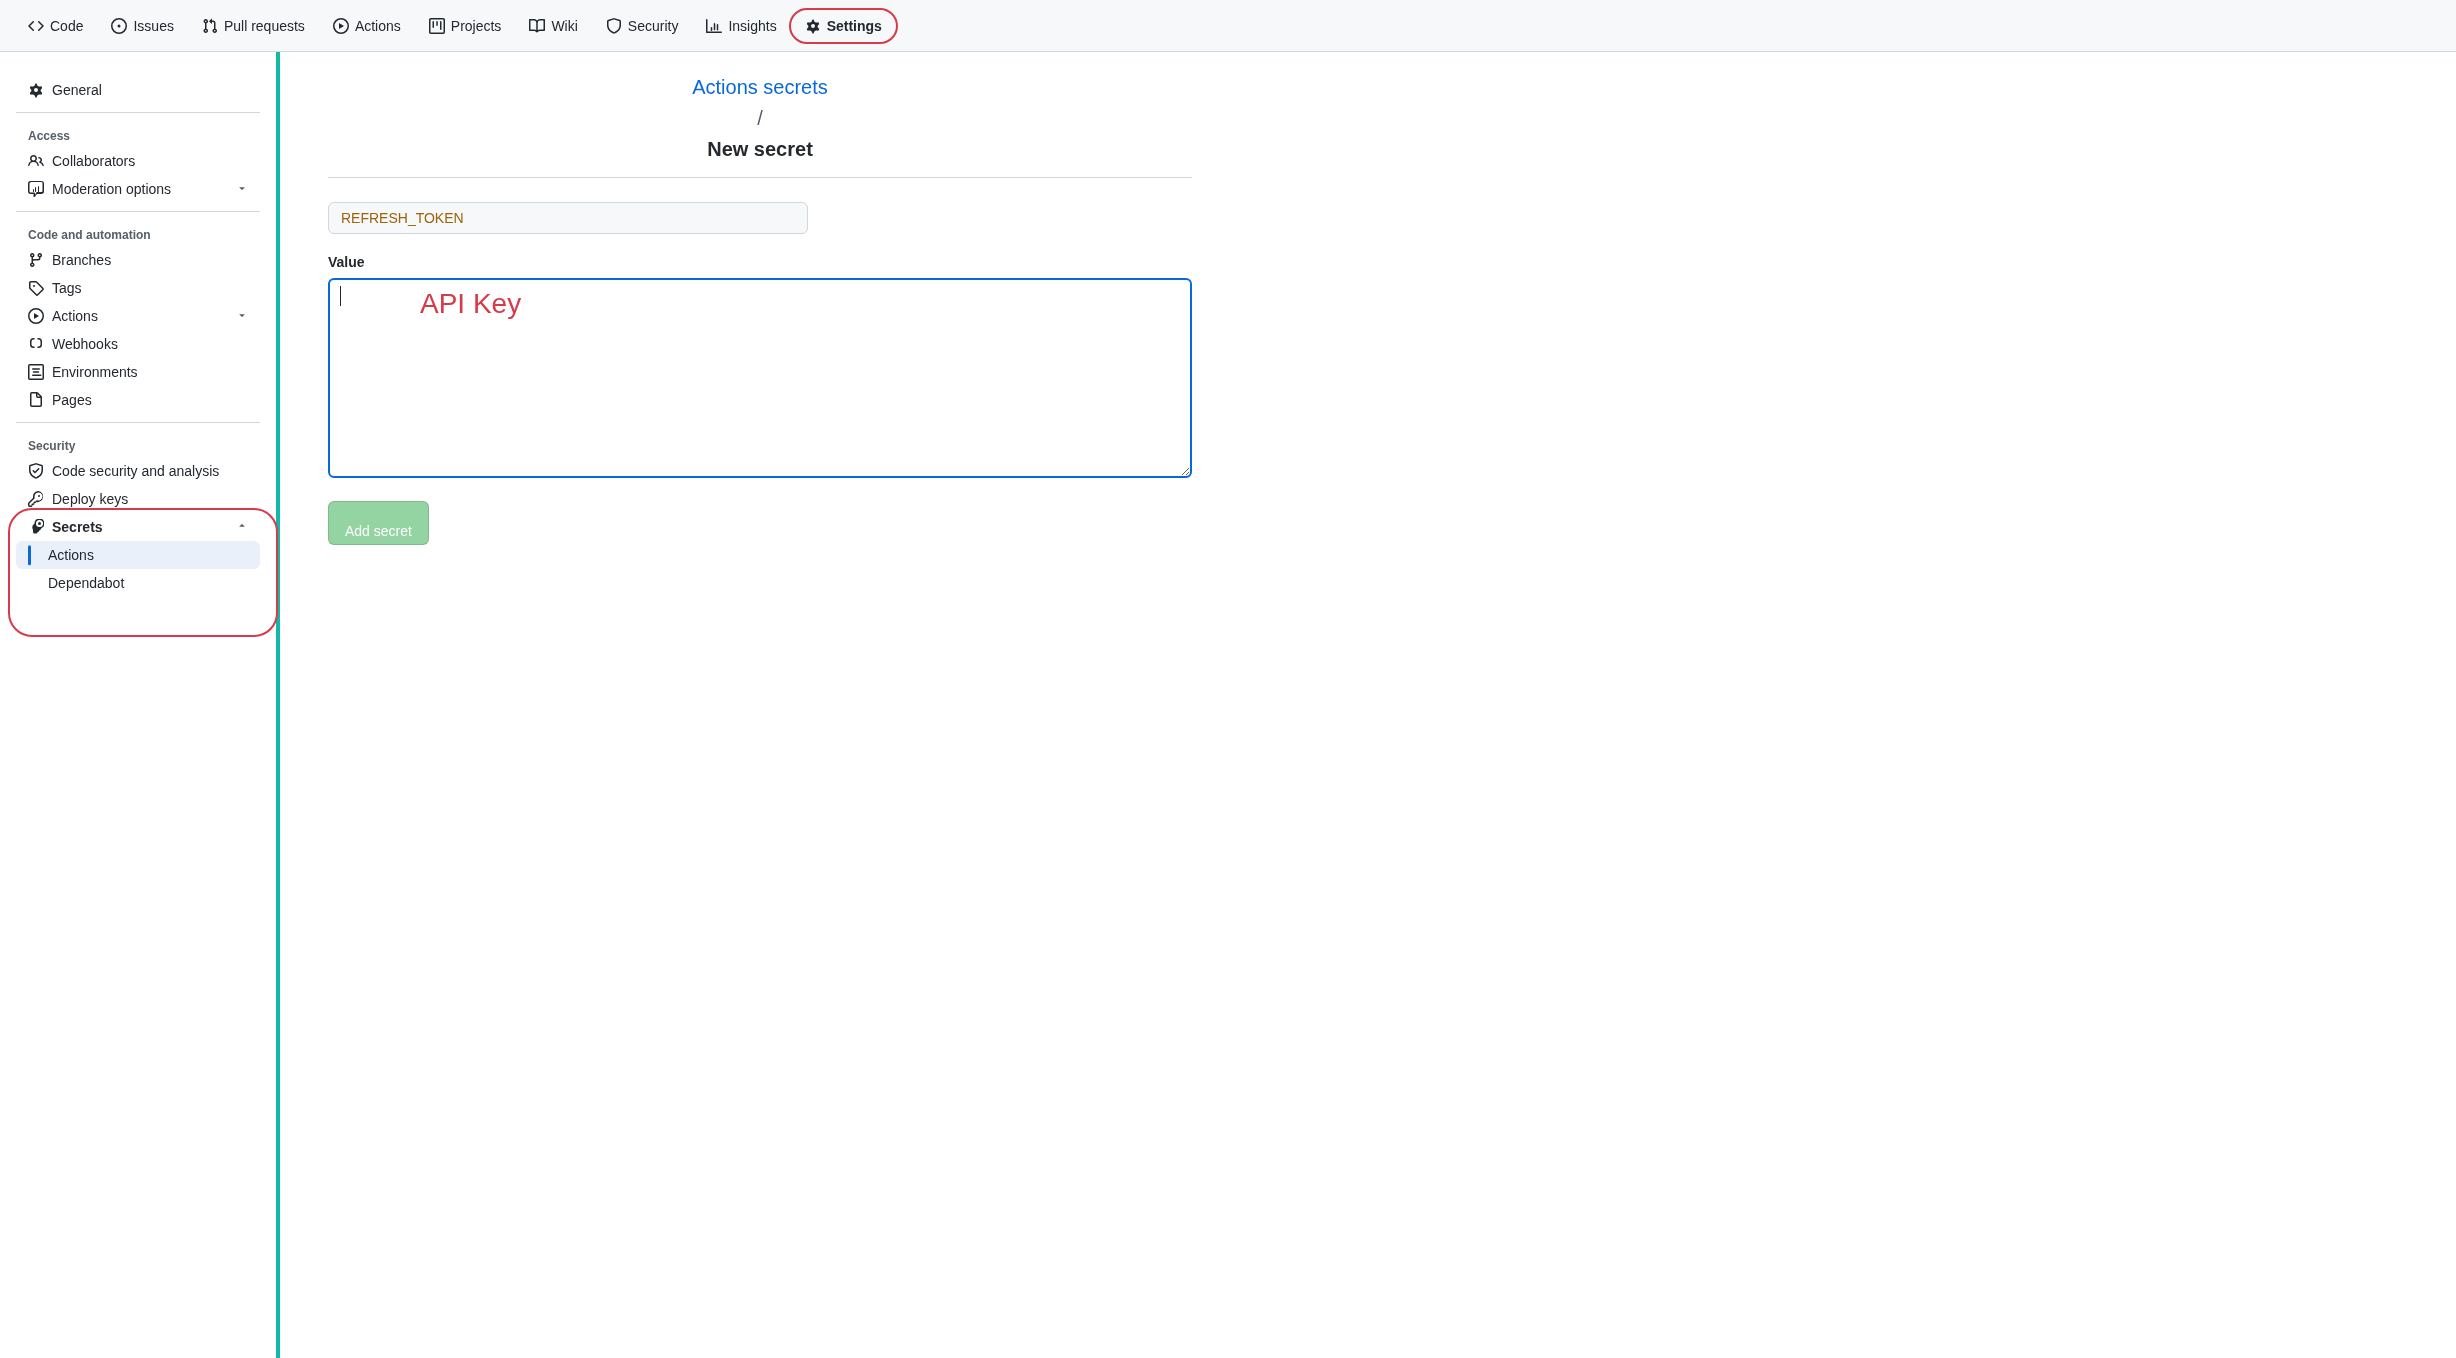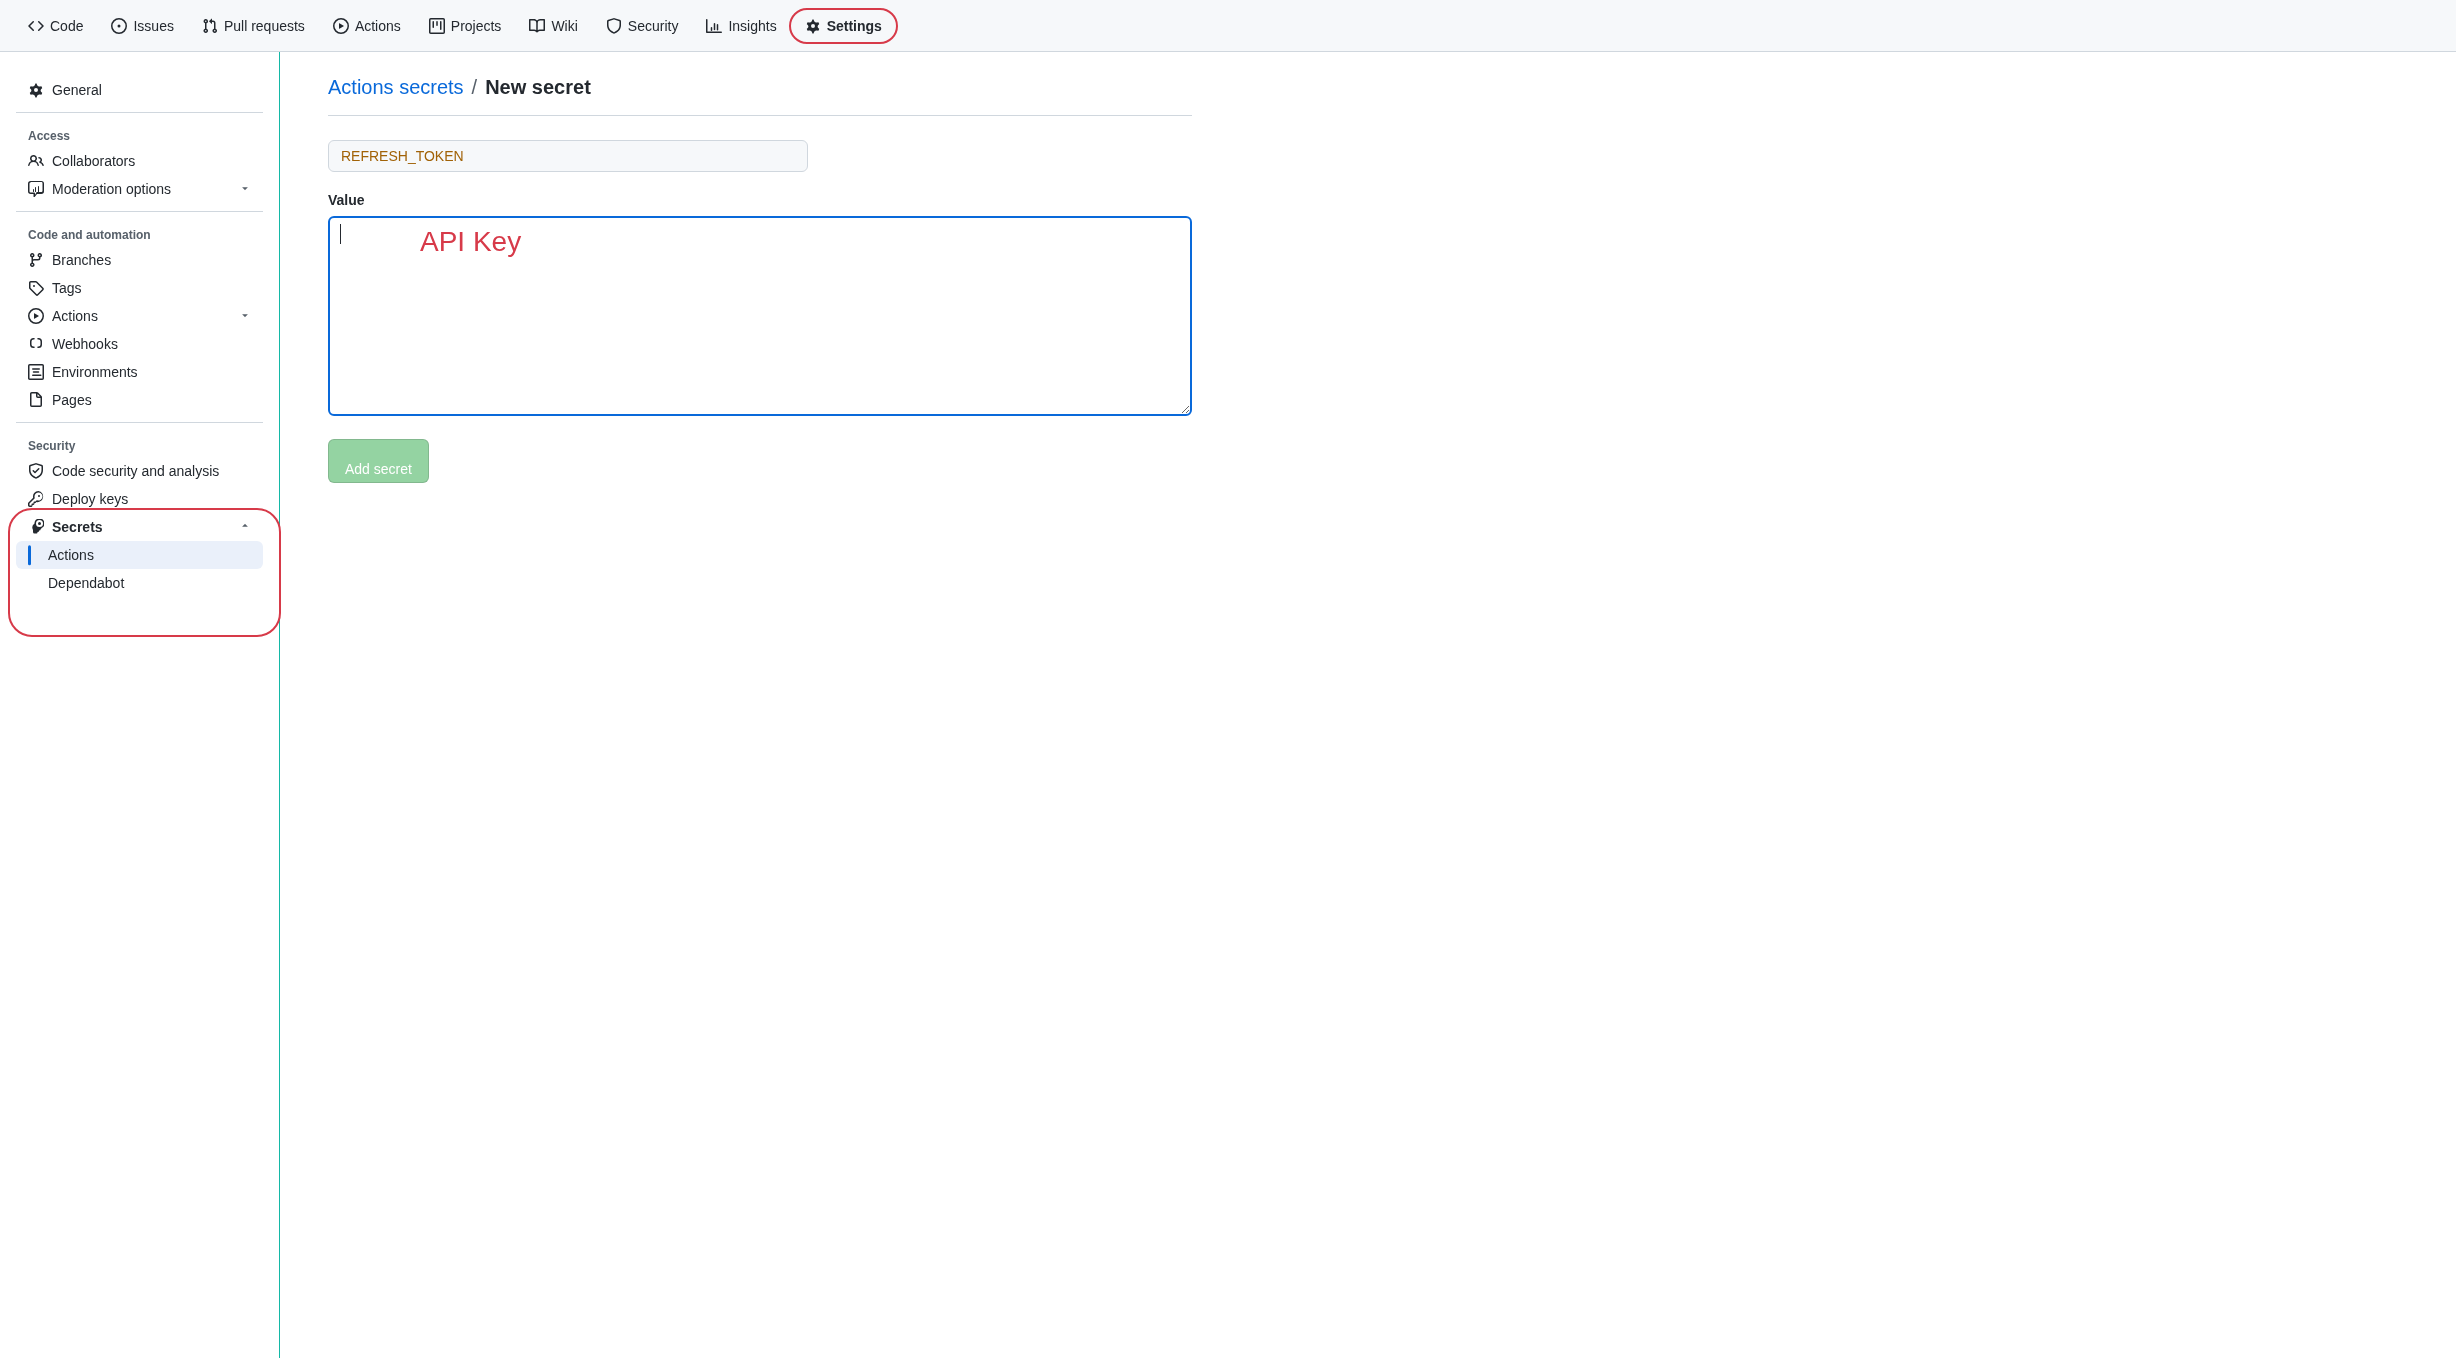--- a/index.html
+++ b/index.html
@@ -56,21 +56,21 @@
     .layout {
       display: flex;
       min-height: calc(100vh - 52px);
     }
 
     
     .sidebar {
       width: 280px;
       min-width: 220px;
       padding: 24px 16px;
-      border-right: 1px solid #14b8a6;
+      border-right: 4px solid #14b8a6;
       flex-shrink: 0;
     }
     .sidebar-section {
       margin-bottom: 8px;
     }
     .sidebar-section-title {
       font-size: 12px;
       font-weight: 600;
       color: #57606a;
       padding: 8px 12px 4px;
@@ -145,20 +145,21 @@
     }
 
     
     .breadcrumb {
       display: flex;
       align-items: center;
       gap: 8px;
       margin-bottom: 16px;
       font-size: 20px;
       font-weight: 400;
+      flex-direction: column;
     }
     .breadcrumb-link {
       color: #0969da;
       cursor: pointer;
       text-decoration: none;
     }
     .breadcrumb-separator {
       color: #57606a;
       font-weight: 300;
     }

